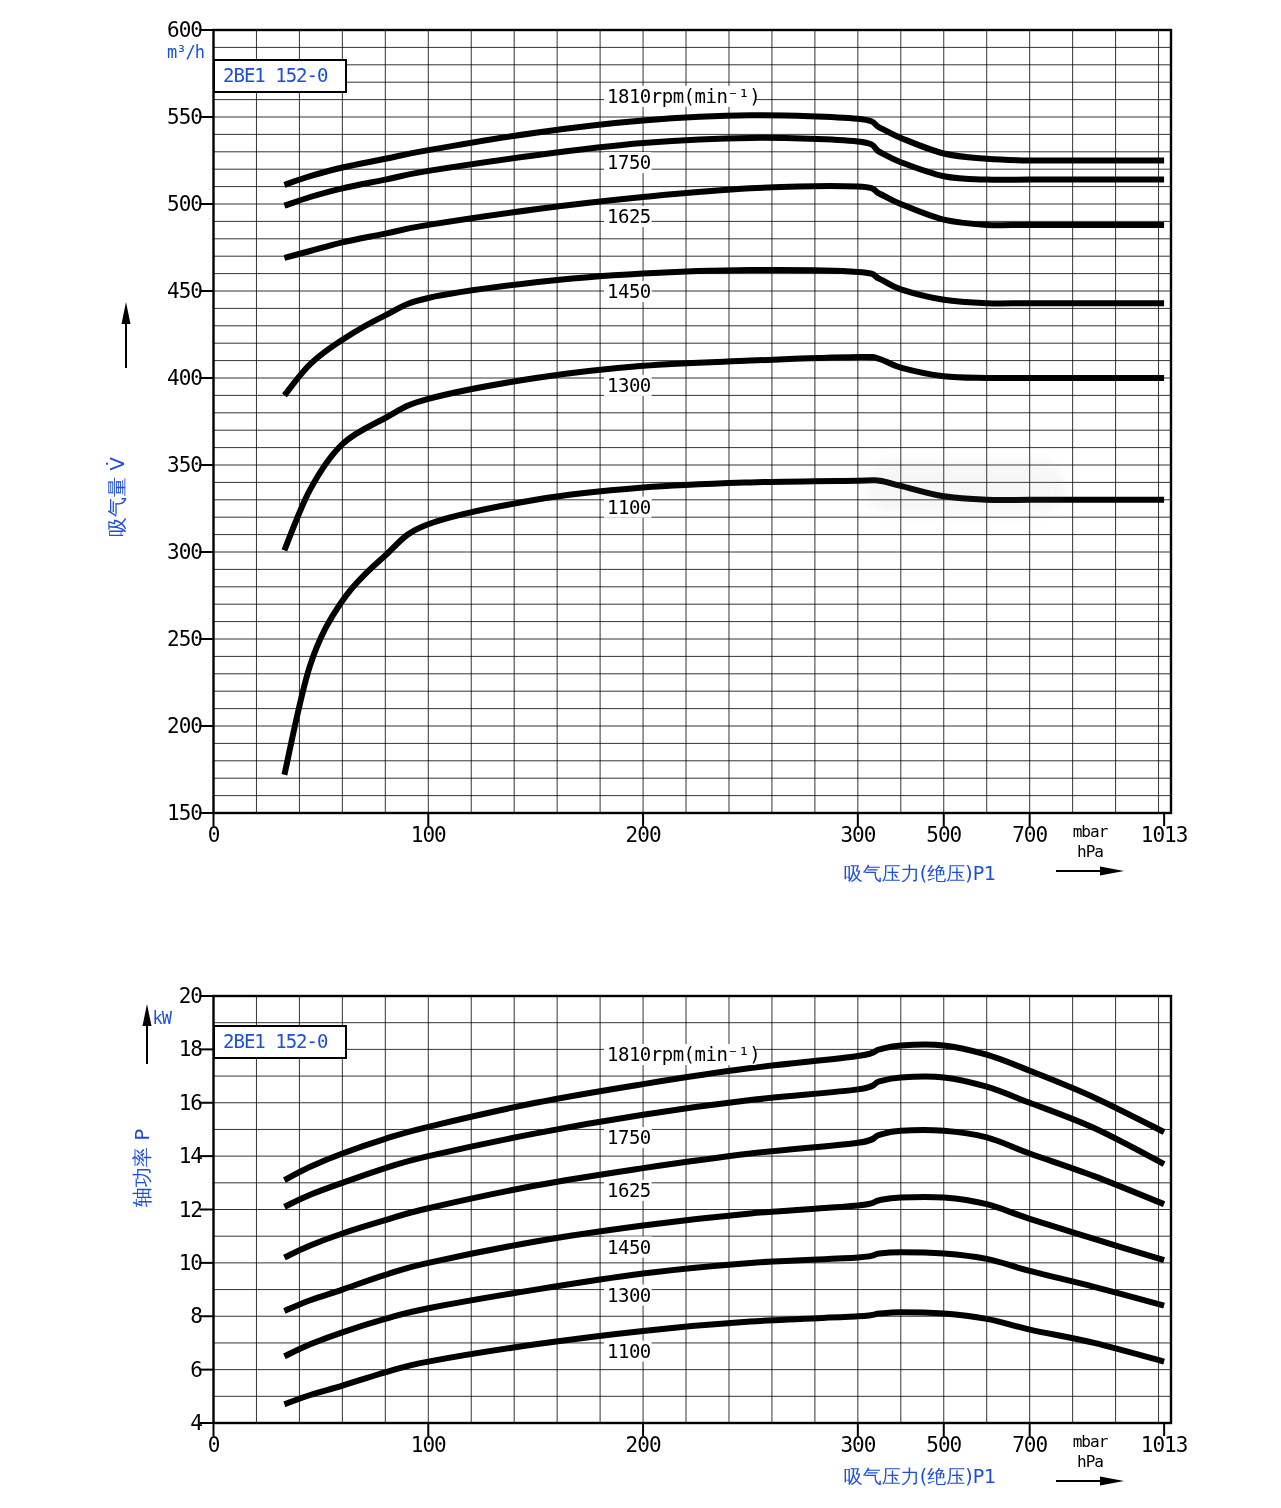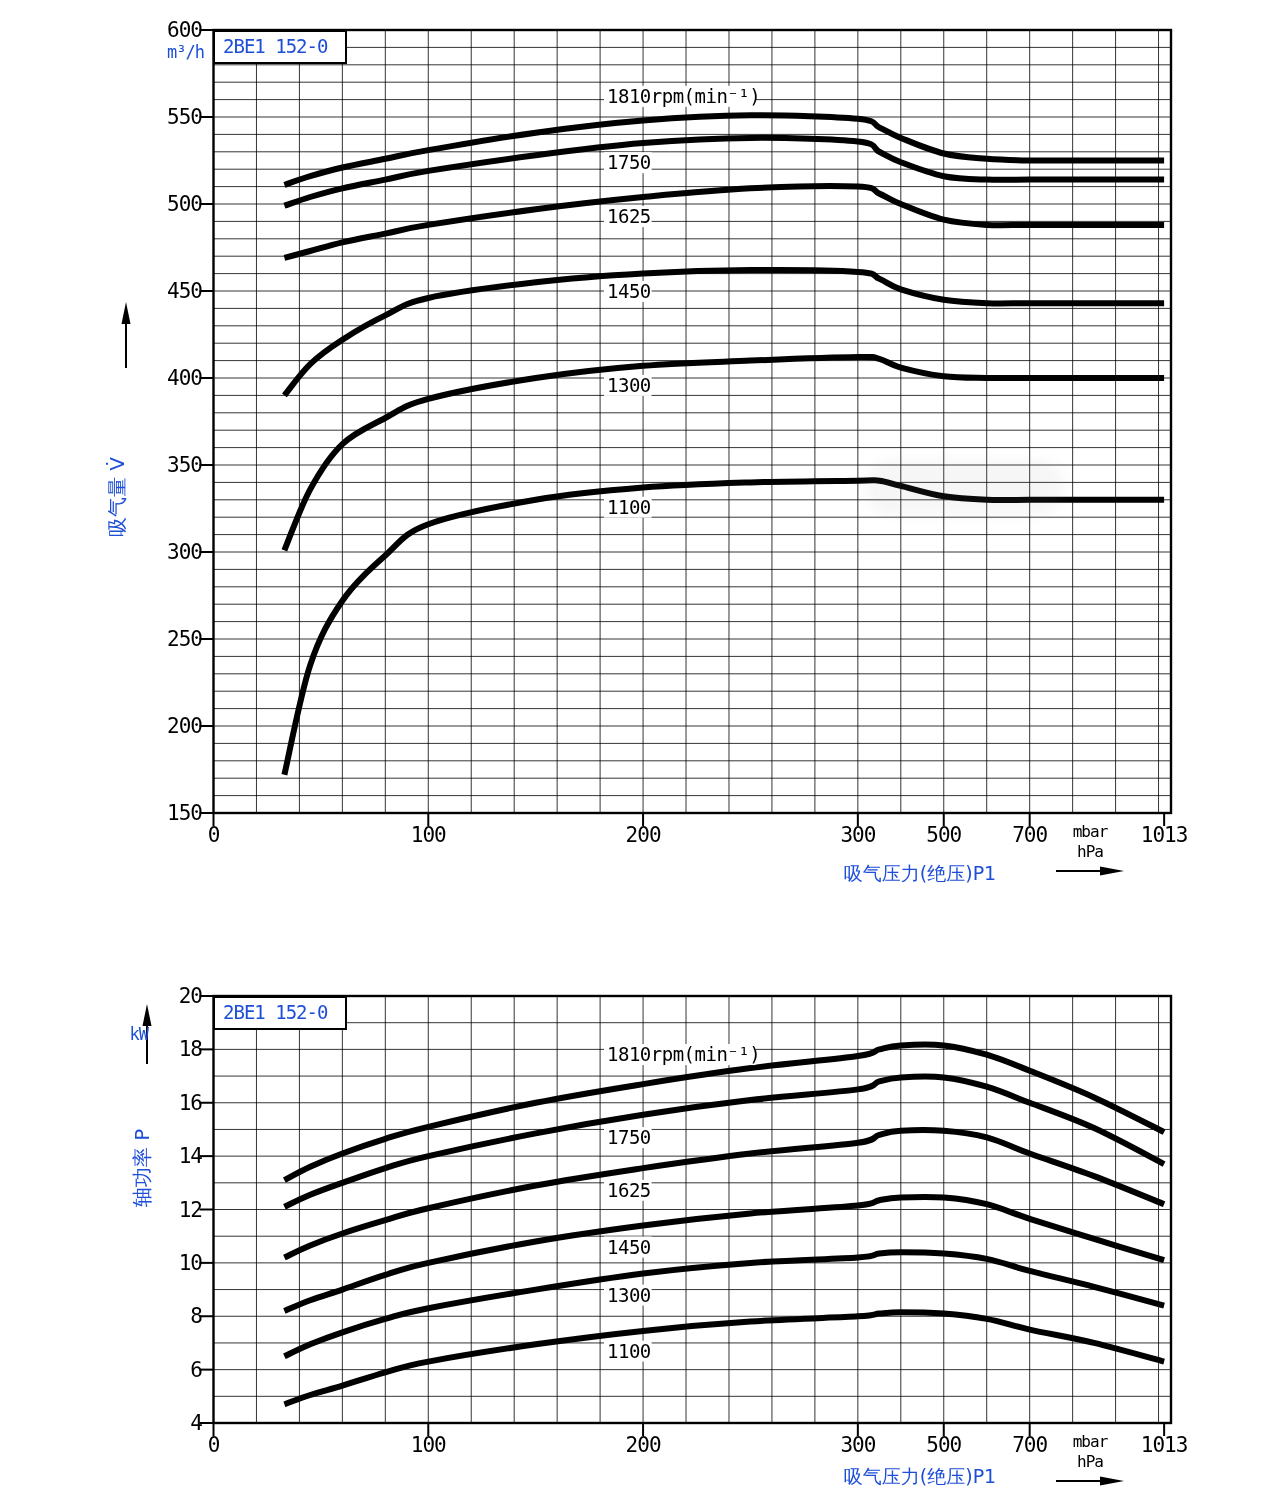--- a/index.html
+++ b/index.html
@@ -2,21 +2,21 @@
 <html><head>
 <meta charset="utf-8">
 <style>
   html,body{margin:0;padding:0;background:#fff;}
   .page{position:relative;width:1281px;height:1508px;background:#ffffff;overflow:hidden;
         font-family:"DejaVu Sans Mono","DejaVu Sans",monospace;color:#1d4ed8;}
   svg{position:absolute;left:0;top:0;}
   .overlay{position:absolute;z-index:5;}
   .title-box{width:122px;height:30px;border:2px solid #000;background:#fff;
              font-size:19px;letter-spacing:-1px;line-height:29px;padding-left:8px;
-             font-family:"DejaVu Sans Mono","DejaVu Sans",monospace;}
+             font-family:"DejaVu Sans Mono","DejaVu Sans",monospace;margin-top:29px;}
   .y-unit{width:80px;text-align:right;font-size:17px;letter-spacing:-1px;}
   .x-title{width:260px;text-align:center;font-size:19px;letter-spacing:0px;
            font-family:"DejaVu Sans","Liberation Sans",sans-serif;}
   .y-title{height:26px;line-height:26px;text-align:center;font-size:20px;
            transform:rotate(-90deg);transform-origin:center center;
            font-family:"DejaVu Sans","Liberation Sans",sans-serif;}
   .wm{position:absolute;left:865px;top:460px;width:200px;height:55px;border-radius:28px;
       background:#8a8a8a;opacity:0.07;filter:blur(6px);}
 </style>
 </head>
@@ -263,17 +263,17 @@
   <div class="overlay title-box" style="left:213px;top:30px;">
     <span>2BE1 152-0</span>
   </div>
   <div class="overlay y-unit" style="right:1077px;top:42px;">m³/h</div>
   <div class="overlay y-title" style="left:7px;top:484px;width:220px;">吸气量 V̇</div>
   <div class="overlay x-title" style="right:231px;top:861px;">吸气压力(绝压)P1</div>
 
   <div class="overlay title-box" style="left:213px;top:996px;">
     <span>2BE1 152-0</span>
   </div>
-  <div class="overlay y-unit" style="right:1133px;top:1008px;margin-top:16px;">kW</div>
+  <div class="overlay y-unit" style="right:1110px;top:1008px;">kW</div>
   <div class="overlay y-title" style="left:62px;top:1155px;width:160px;">轴功率 P</div>
   <div class="overlay x-title" style="right:231px;top:1464px;">吸气压力(绝压)P1</div>
 
 </div>
 
 </body></html>

